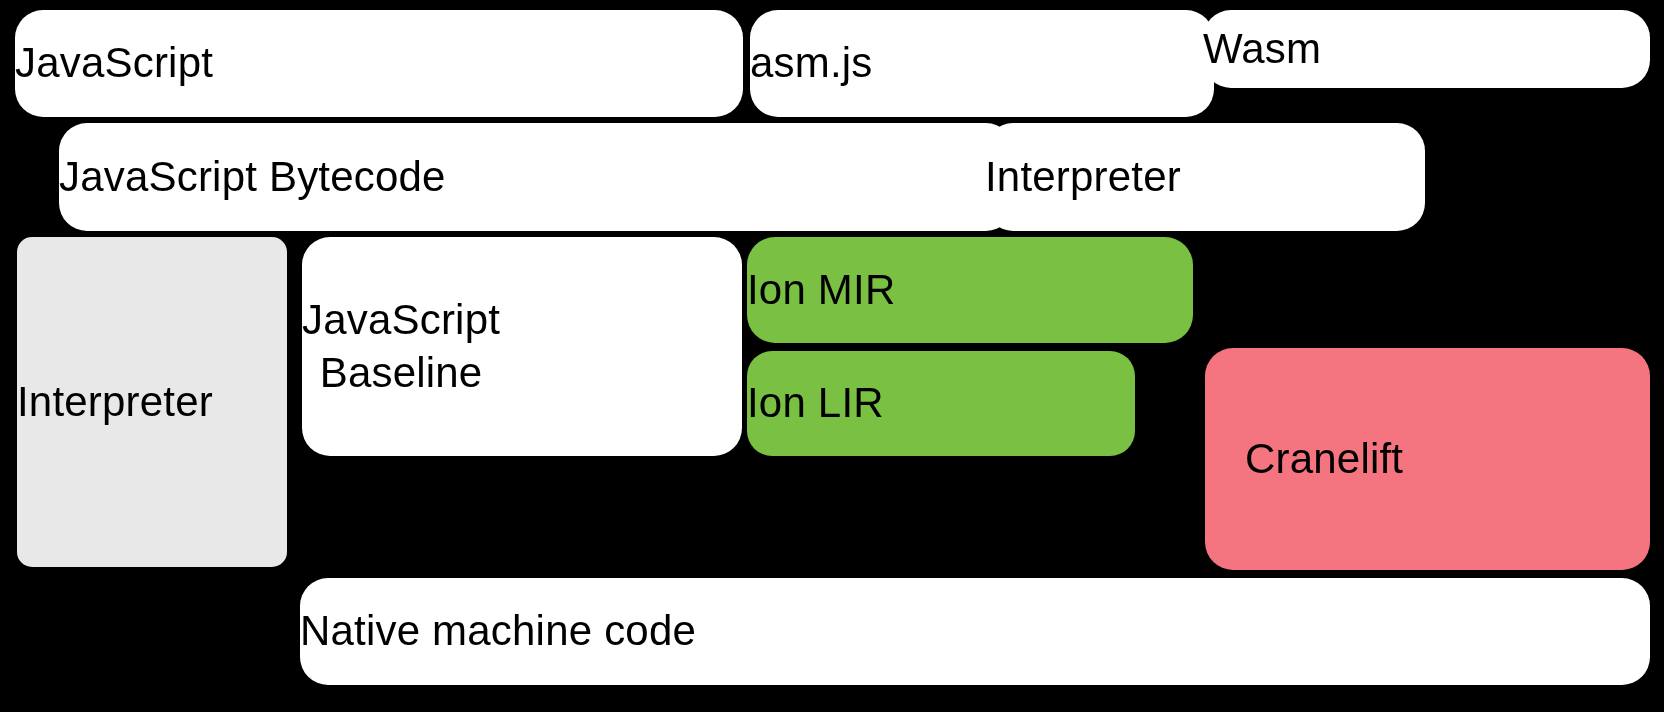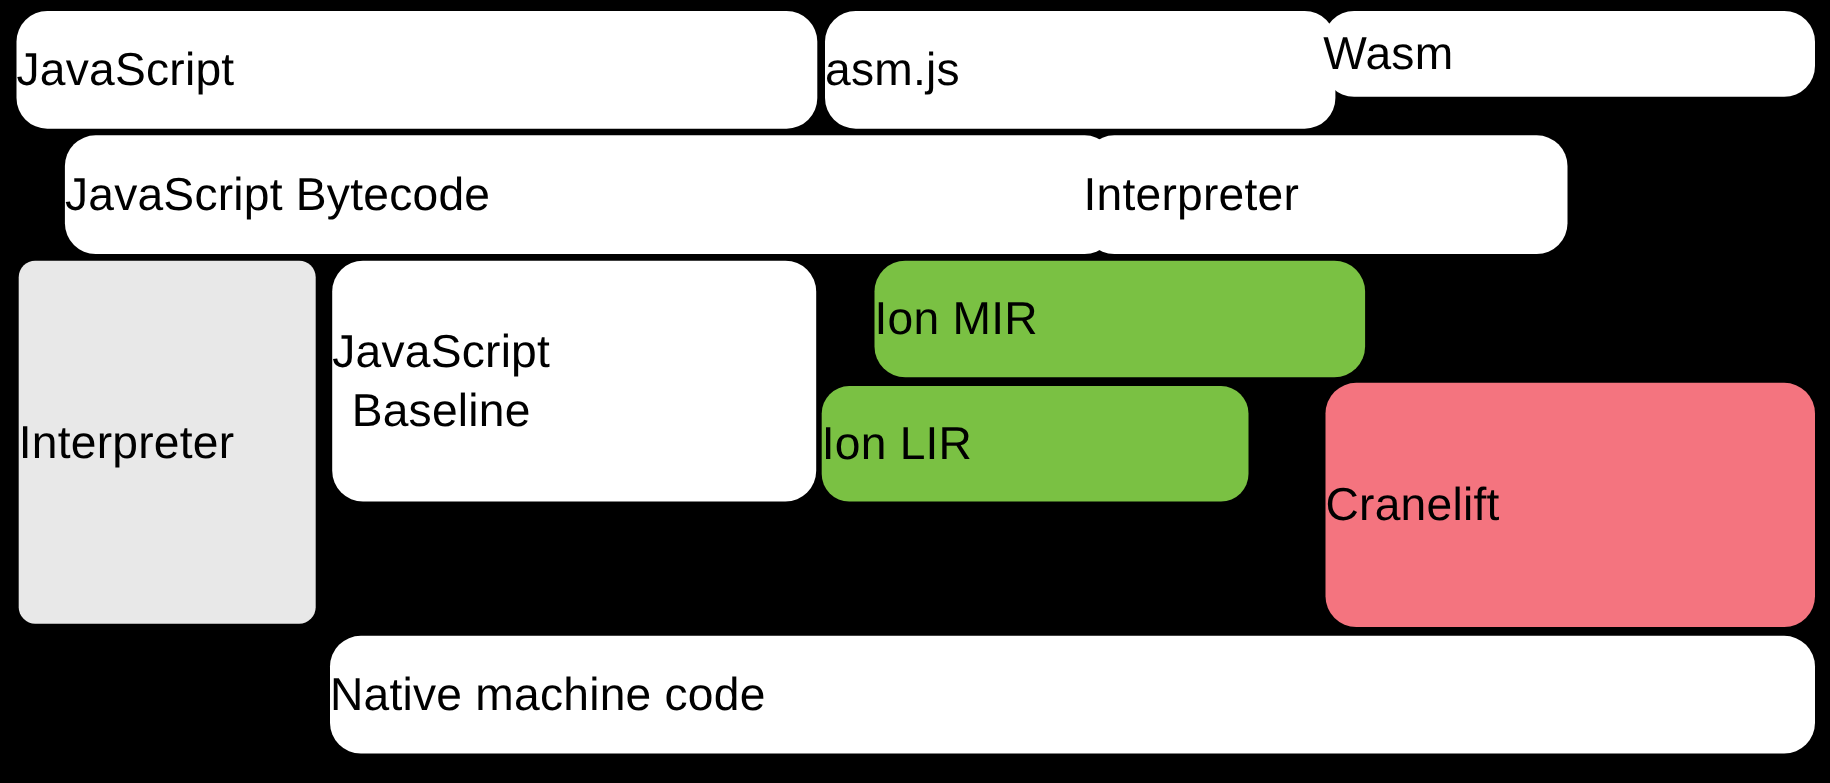--- a/index.html
+++ b/index.html
@@ -37,23 +37,23 @@
   .box--pink  { background: var(--box-pink,  #f4747f); }
 
   
   .pos-javascript   { left: 15px;   top: 10px;  width: 728px;  height: 107px; }
   .pos-asmjs        { left: 750px;  top: 10px;  width: 464px;  height: 107px; }
   .pos-wasm         { left: 1203px; top: 10px;  width: 447px;  height: 78px; }
   .pos-bytecode     { left: 15px;   top: 123px; width: 955px;  height: 108px; margin-left: 44px; }
   .pos-baldrmonkey  { left: 985px;  top: 123px; width: 440px;  height: 108px; }
   .pos-interpreter  { left: 17px;   top: 237px; width: 270px;  height: 330px; }
   .pos-baseline     { left: 302px;  top: 237px; width: 440px;  height: 219px; }
-  .pos-ionmir       { left: 747px;  top: 237px; width: 446px;  height: 106px; margin-left: 48px; }
+  .pos-ionmir       { left: 747px;  top: 237px; width: 446px;  height: 106px; }
   .pos-ionlir       { left: 747px;  top: 351px; width: 388px;  height: 105px; border-radius: 25px; }
-  .pos-cranelift    { left: 1205px; top: 348px; width: 445px;  height: 222px; }
+  .pos-cranelift    { left: 1205px; top: 348px; width: 445px;  height: 222px; padding-left: 40px; }
   .pos-macro        { left: 300px;  top: 462px; width: 893px;  height: 111px; }
   .pos-native       { left: 300px;  top: 578px; width: 1350px; height: 107px; }
 </style>
 </head>
 <body>
 
 <div class="stage">
 
   <div class="box pos-javascript">
     <span class="label">JavaScript</span>

